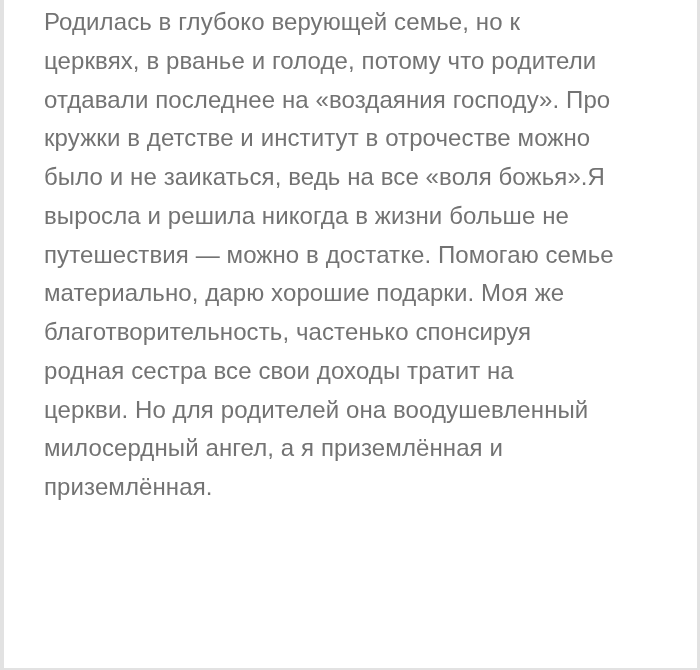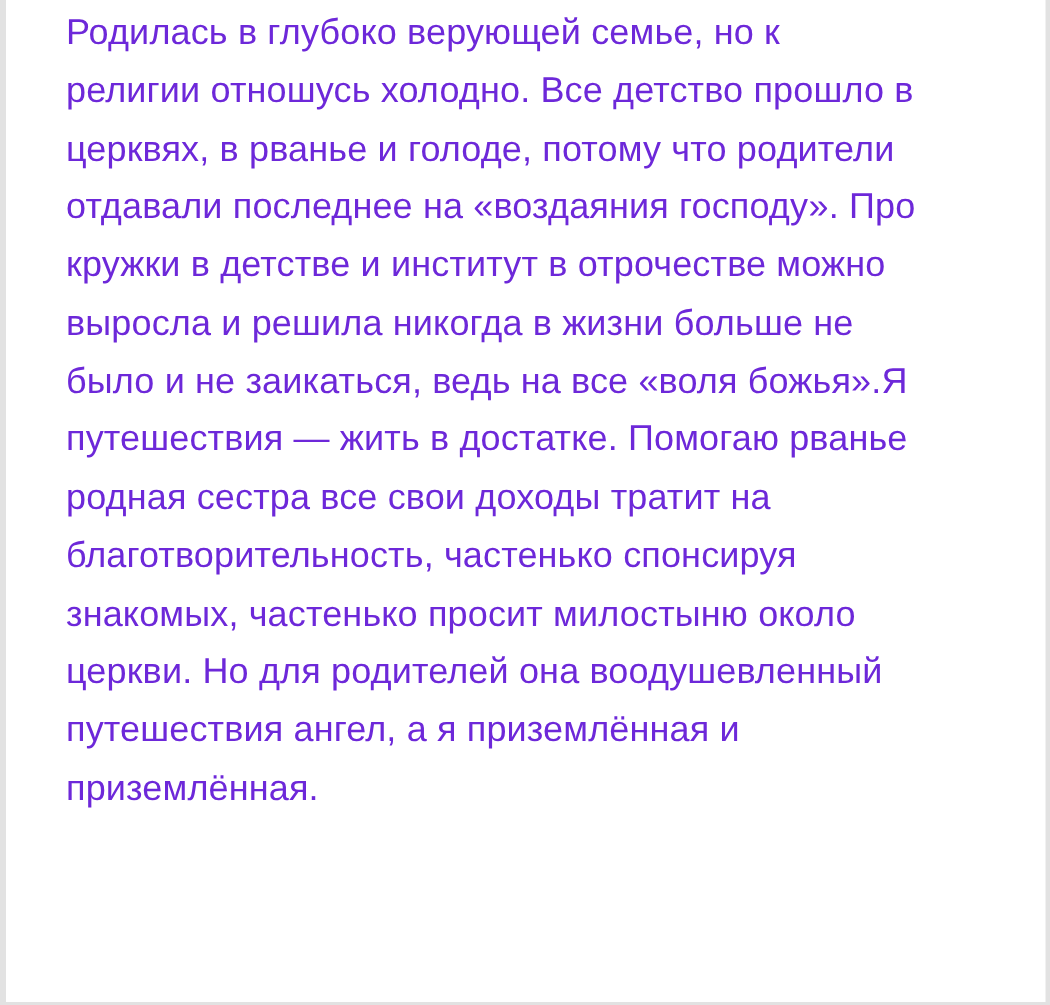--- a/index.html
+++ b/index.html
@@ -34,30 +34,29 @@
   .post-text .line {
     display: block;
     white-space: nowrap;
   }
 </style>
 </head>
 <body style="background: rgb(226, 226, 226);">
 
 <div class="page">
   <div class="card" style="background: rgb(255, 255, 255);">
-    <div class="post-text" style="color: #6d28d9;">
+    <div class="post-text" style="color: #737373;">
       <div class="line">Родилась в глубоко верующей семье, но к</div>
-      <div class="line">религии отношусь холодно. Все детство прошло в</div>
       <div class="line">церквях, в рванье и голоде, потому что родители</div>
       <div class="line">отдавали последнее на «воздаяния господу». Про</div>
       <div class="line">кружки в детстве и институт в отрочестве можно</div>
+      <div class="line">было и не заикаться, ведь на все «воля божья».Я</div>
       <div class="line">выросла и решила никогда в жизни больше не</div>
-      <div class="line">было и не заикаться, ведь на все «воля божья».Я</div>
-      <div class="line">путешествия — жить в достатке. Помогаю рванье</div>
+      <div class="line">путешествия — можно в достатке. Помогаю семье</div>
+      <div class="line">материально, дарю хорошие подарки. Моя же</div>
+      <div class="line">благотворительность, частенько спонсируя</div>
       <div class="line">родная сестра все свои доходы тратит на</div>
-      <div class="line">благотворительность, частенько спонсируя</div>
-      <div class="line">знакомых, частенько просит милостыню около</div>
       <div class="line">церкви. Но для родителей она воодушевленный</div>
-      <div class="line">путешествия ангел, а я приземлённая и</div>
+      <div class="line">милосердный ангел, а я приземлённая и</div>
       <div class="line">приземлённая.</div>
     </div>
   </div>
 </div>
 
 </body></html>

